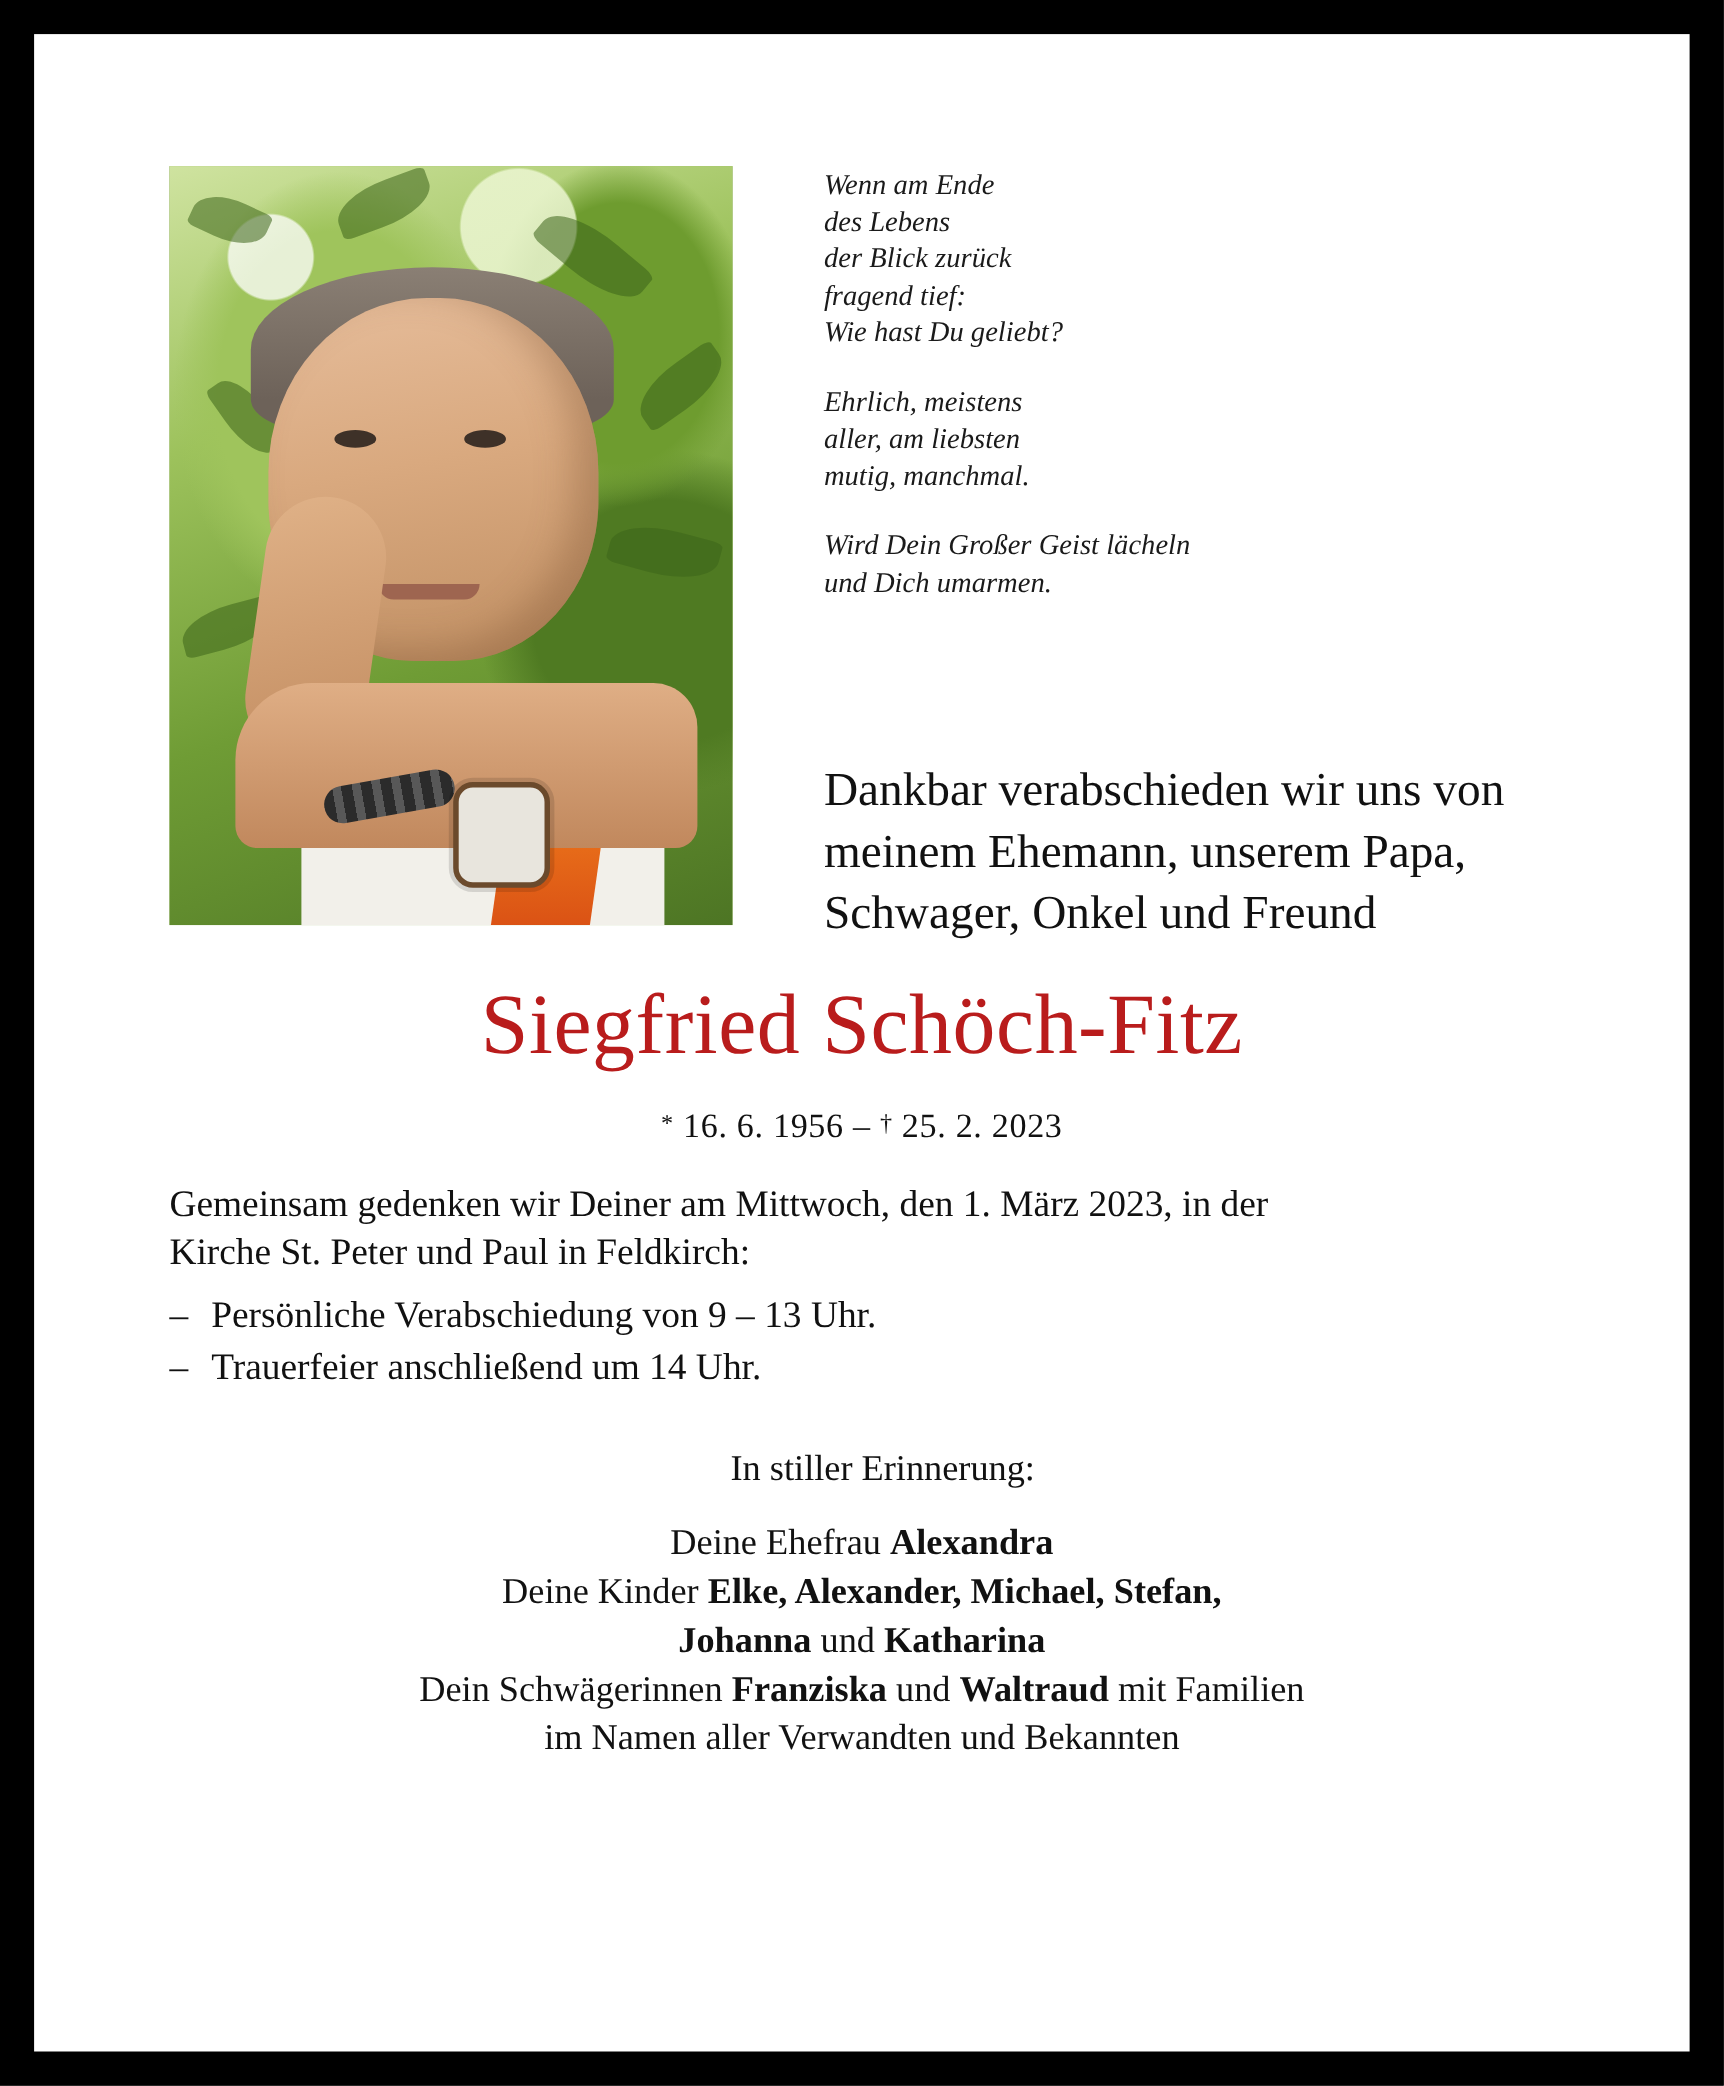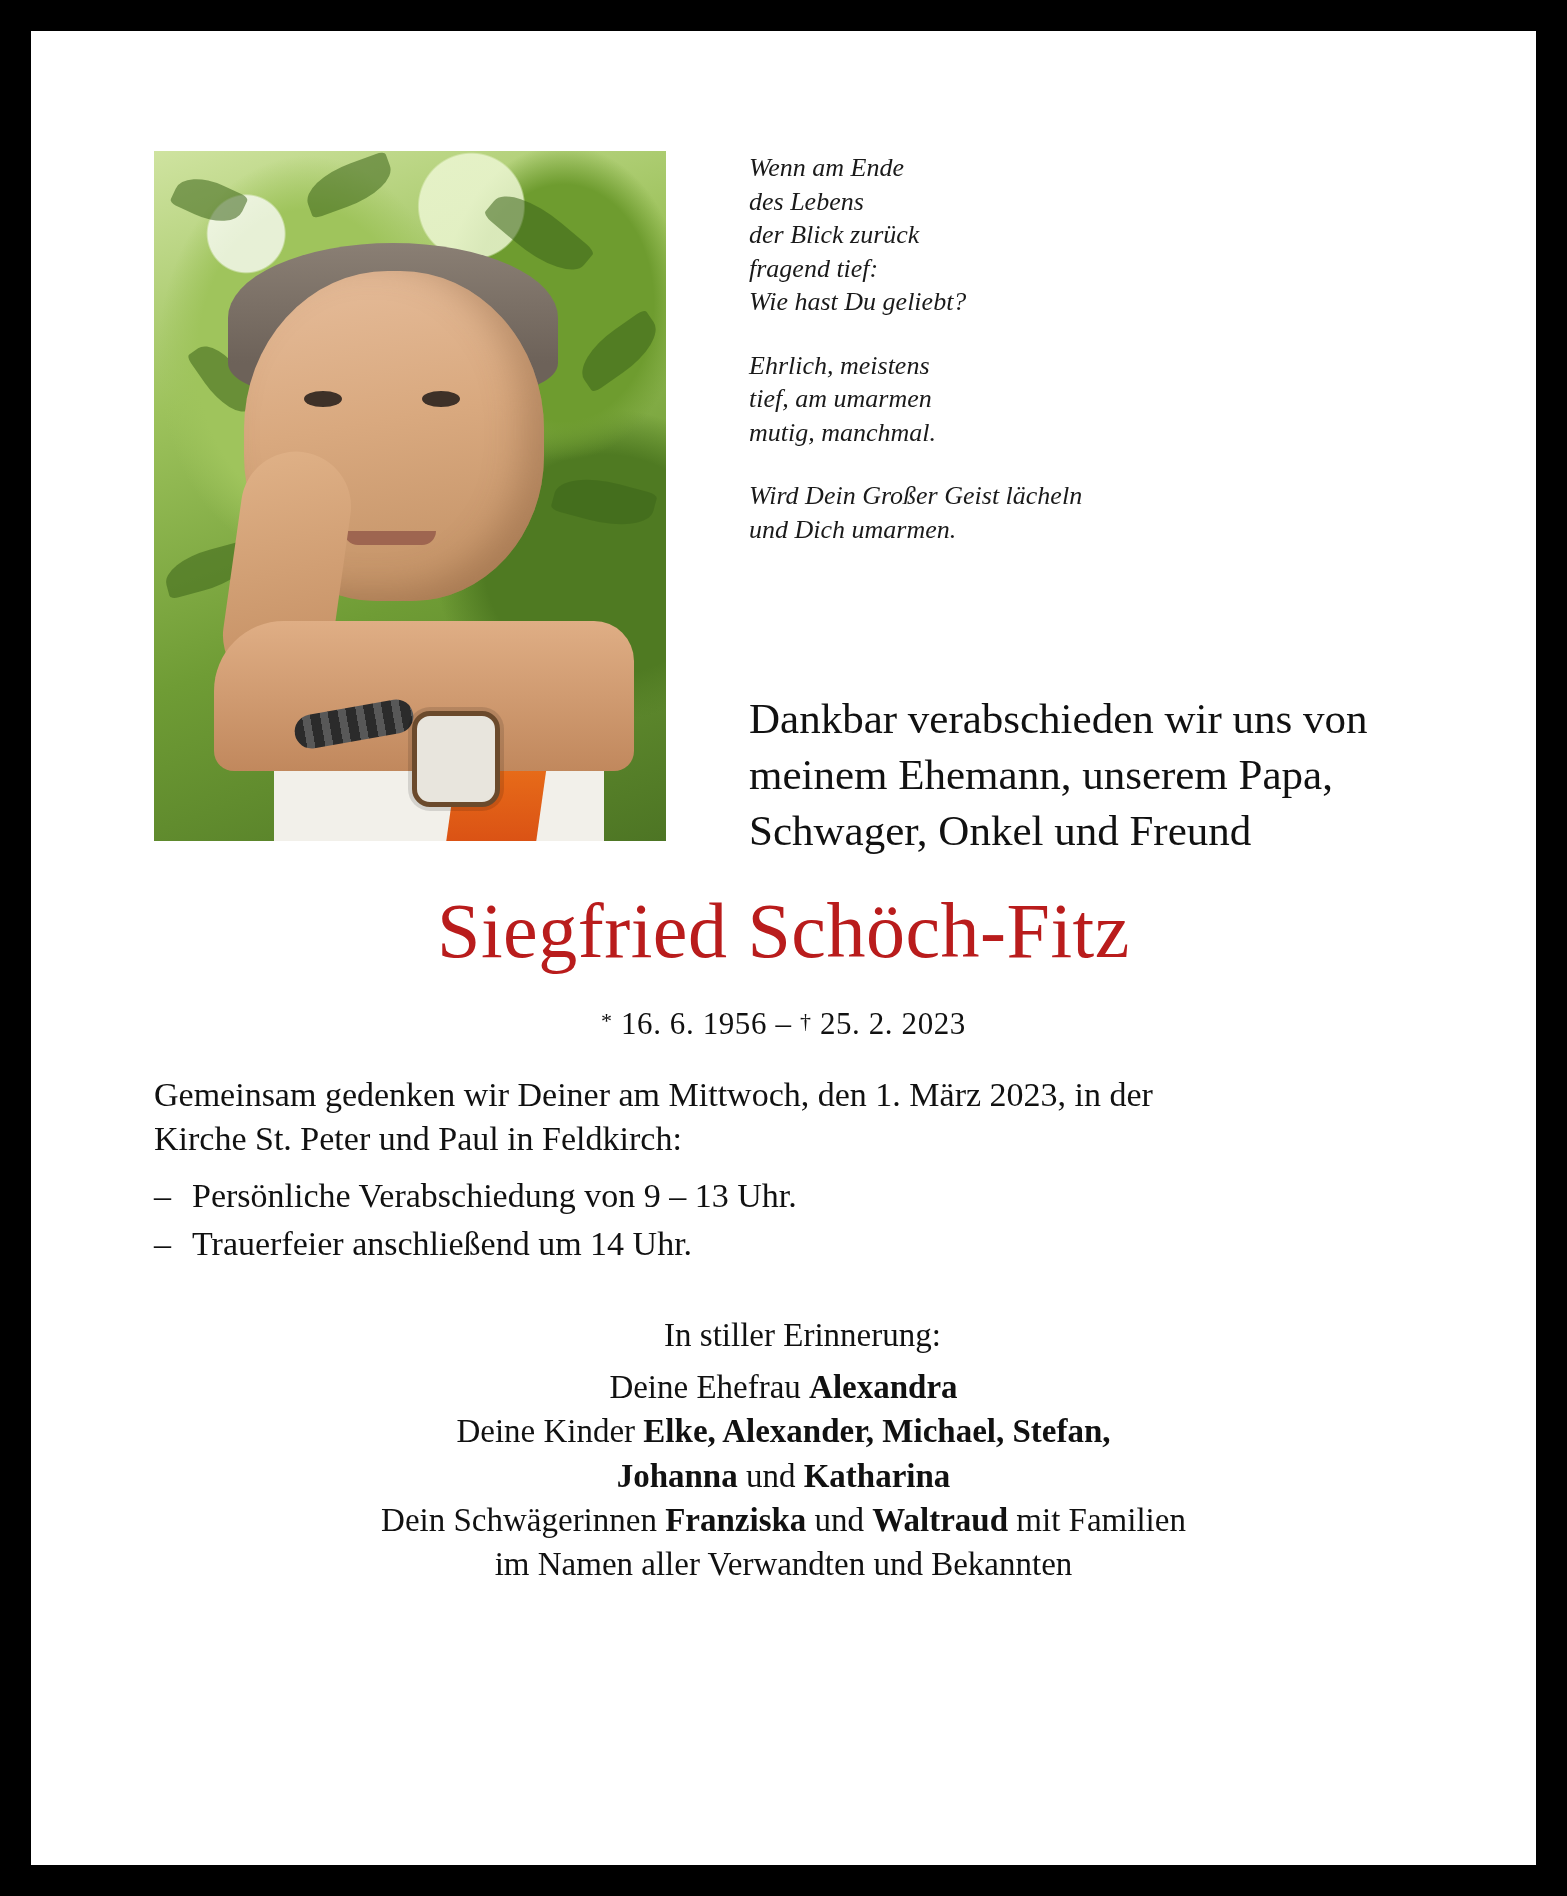--- a/index.html
+++ b/index.html
@@ -227,21 +227,21 @@
   
   .memoriam {
     position: absolute;
     left: 0;
     right: 0;
     top: 1282px;
     text-align: center;
     font-size: 33px;
     line-height: 1.34;
   }
-  .memoriam .heading { margin-bottom: 8px; padding-left: 38px; }
+  .memoriam .heading { margin-bottom: 24px; padding-left: 38px; }
   .memoriam b { font-weight: bold; }
 </style>
 </head>
 <body>
 
 <div class="notice-frame">
   <div class="inner">
 
     <div class="photo-wrap">
       <div class="photo">
@@ -269,21 +269,21 @@
     <div class="poem">
       <div class="stanza">
         <div class="line">Wenn am Ende</div>
         <div class="line">des Lebens</div>
         <div class="line">der Blick zurück</div>
         <div class="line">fragend tief:</div>
         <div class="line">Wie hast Du geliebt?</div>
       </div>
       <div class="stanza">
         <div class="line">Ehrlich, meistens</div>
-        <div class="line">tief, am umarmen</div>
+        <div class="line">aller, am liebsten</div>
         <div class="line">mutig, manchmal.</div>
       </div>
       <div class="stanza">
         <div class="line">Wird Dein Großer Geist lächeln</div>
         <div class="line">und Dich umarmen.</div>
       </div>
     </div>
 
     <div class="intro">
       <div>Dankbar verabschieden wir uns von</div>

